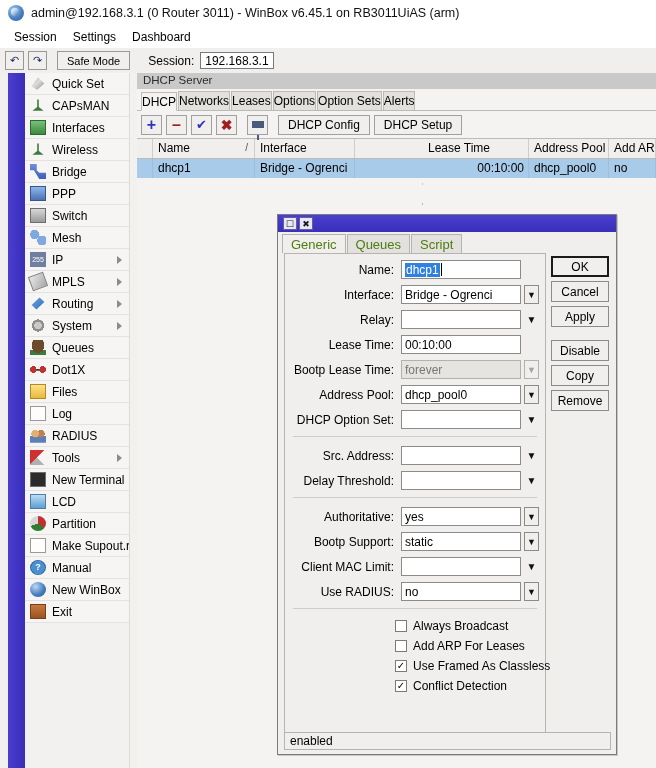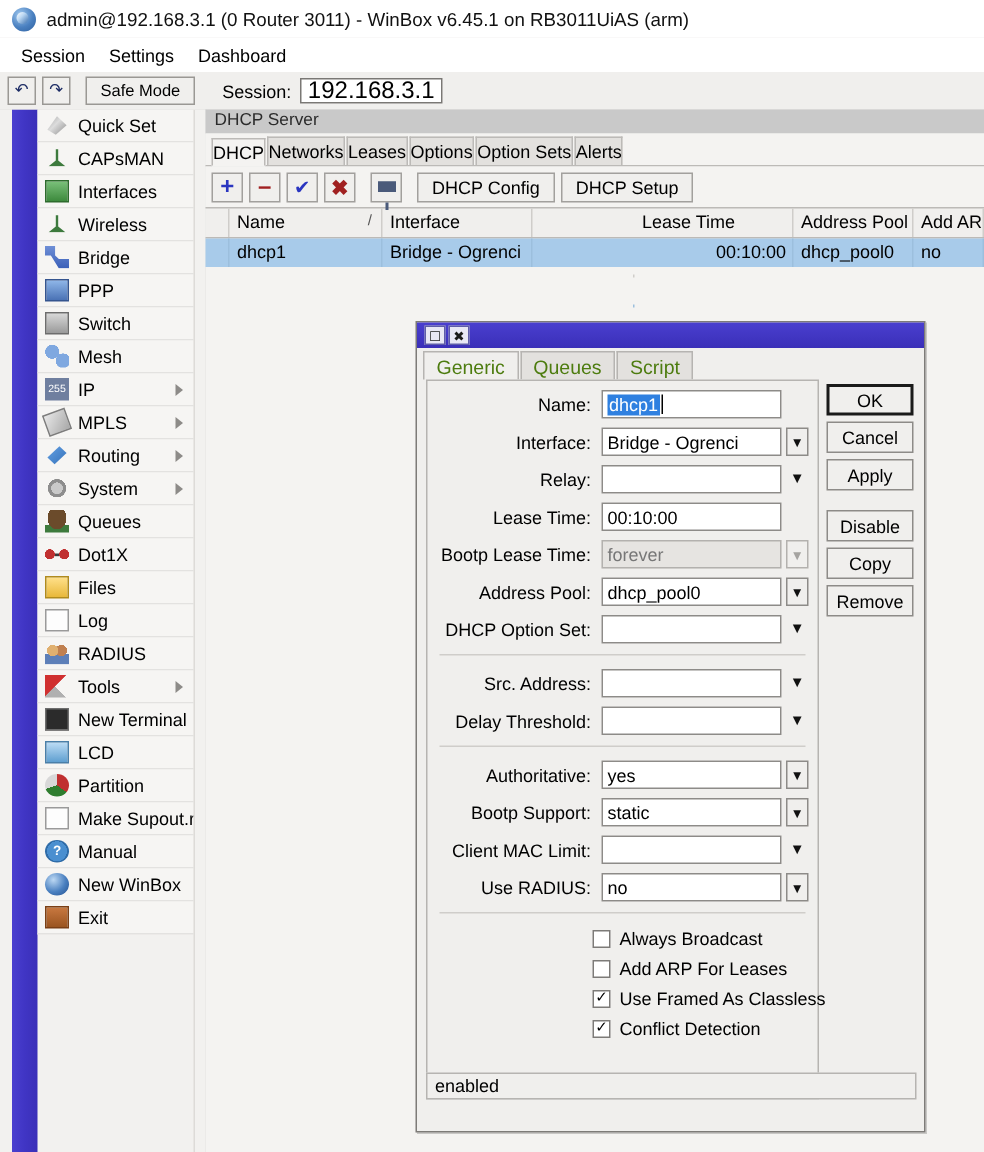--- a/index.html
+++ b/index.html
@@ -61,21 +61,21 @@
     height: 19px; min-width: 19px;
     border: 1px solid #9a9894; background: #f0efed;
     display: inline-flex; align-items: center; justify-content: center;
     font-size: 11px; margin-right: 4px; padding: 0 3px;
     box-sizing: border-box; cursor: default; color:#000;
   }
   .tbtn.wide { padding: 0 9px; margin-left: 6px; }
   #toolbar .sesslbl { margin-left: 14px; font-size:12px; color:#000; }
   #toolbar .sessbox {
     margin-left: 6px; height: 17px; border: 1px solid #7a7875;
-    background: #ffffff; font-size: 16px; padding: 0 4px;
+    background: #ffffff; font-size: 12px; padding: 0 4px;
     display: inline-flex; align-items: center; box-sizing: border-box;
   }
   .arr { font-size: 11px; line-height: 1; color: #1b2a63; }
 
   
   #sidebar {
     position: absolute; left:0; top:73px; width:137px; height:695px;
     background: #f2f1ef;
     border-right: 1px solid #c8c6c3;
     overflow: hidden;
@@ -277,21 +277,21 @@
   .dbtn {
     height: 21px; width: 58px; margin-bottom: 4px;
     border:1px solid #8d8b88; background:#f0efed;
     display:flex; align-items:center; justify-content:center;
     font-size:12px; box-sizing:border-box; cursor:default; color:#000;
   }
   .dbtn.default { border:2px solid #1a1a1a; }
   .dbtn.gap { margin-top: 13px; }
 
   #dlg-status {
-    position:absolute; left:6px; bottom: 22px; width: 327px; height: 18px;
+    position:absolute; left:6px; bottom: 5px; width: 327px; height: 18px;
     border:1px solid #b6b4b1; background:#f0efed;
     font-size:12px; display:flex; align-items:center; padding-left:5px;
     box-sizing:border-box;
   }
 </style>
 </head>
 <body>
 
 <div id="app">
 

